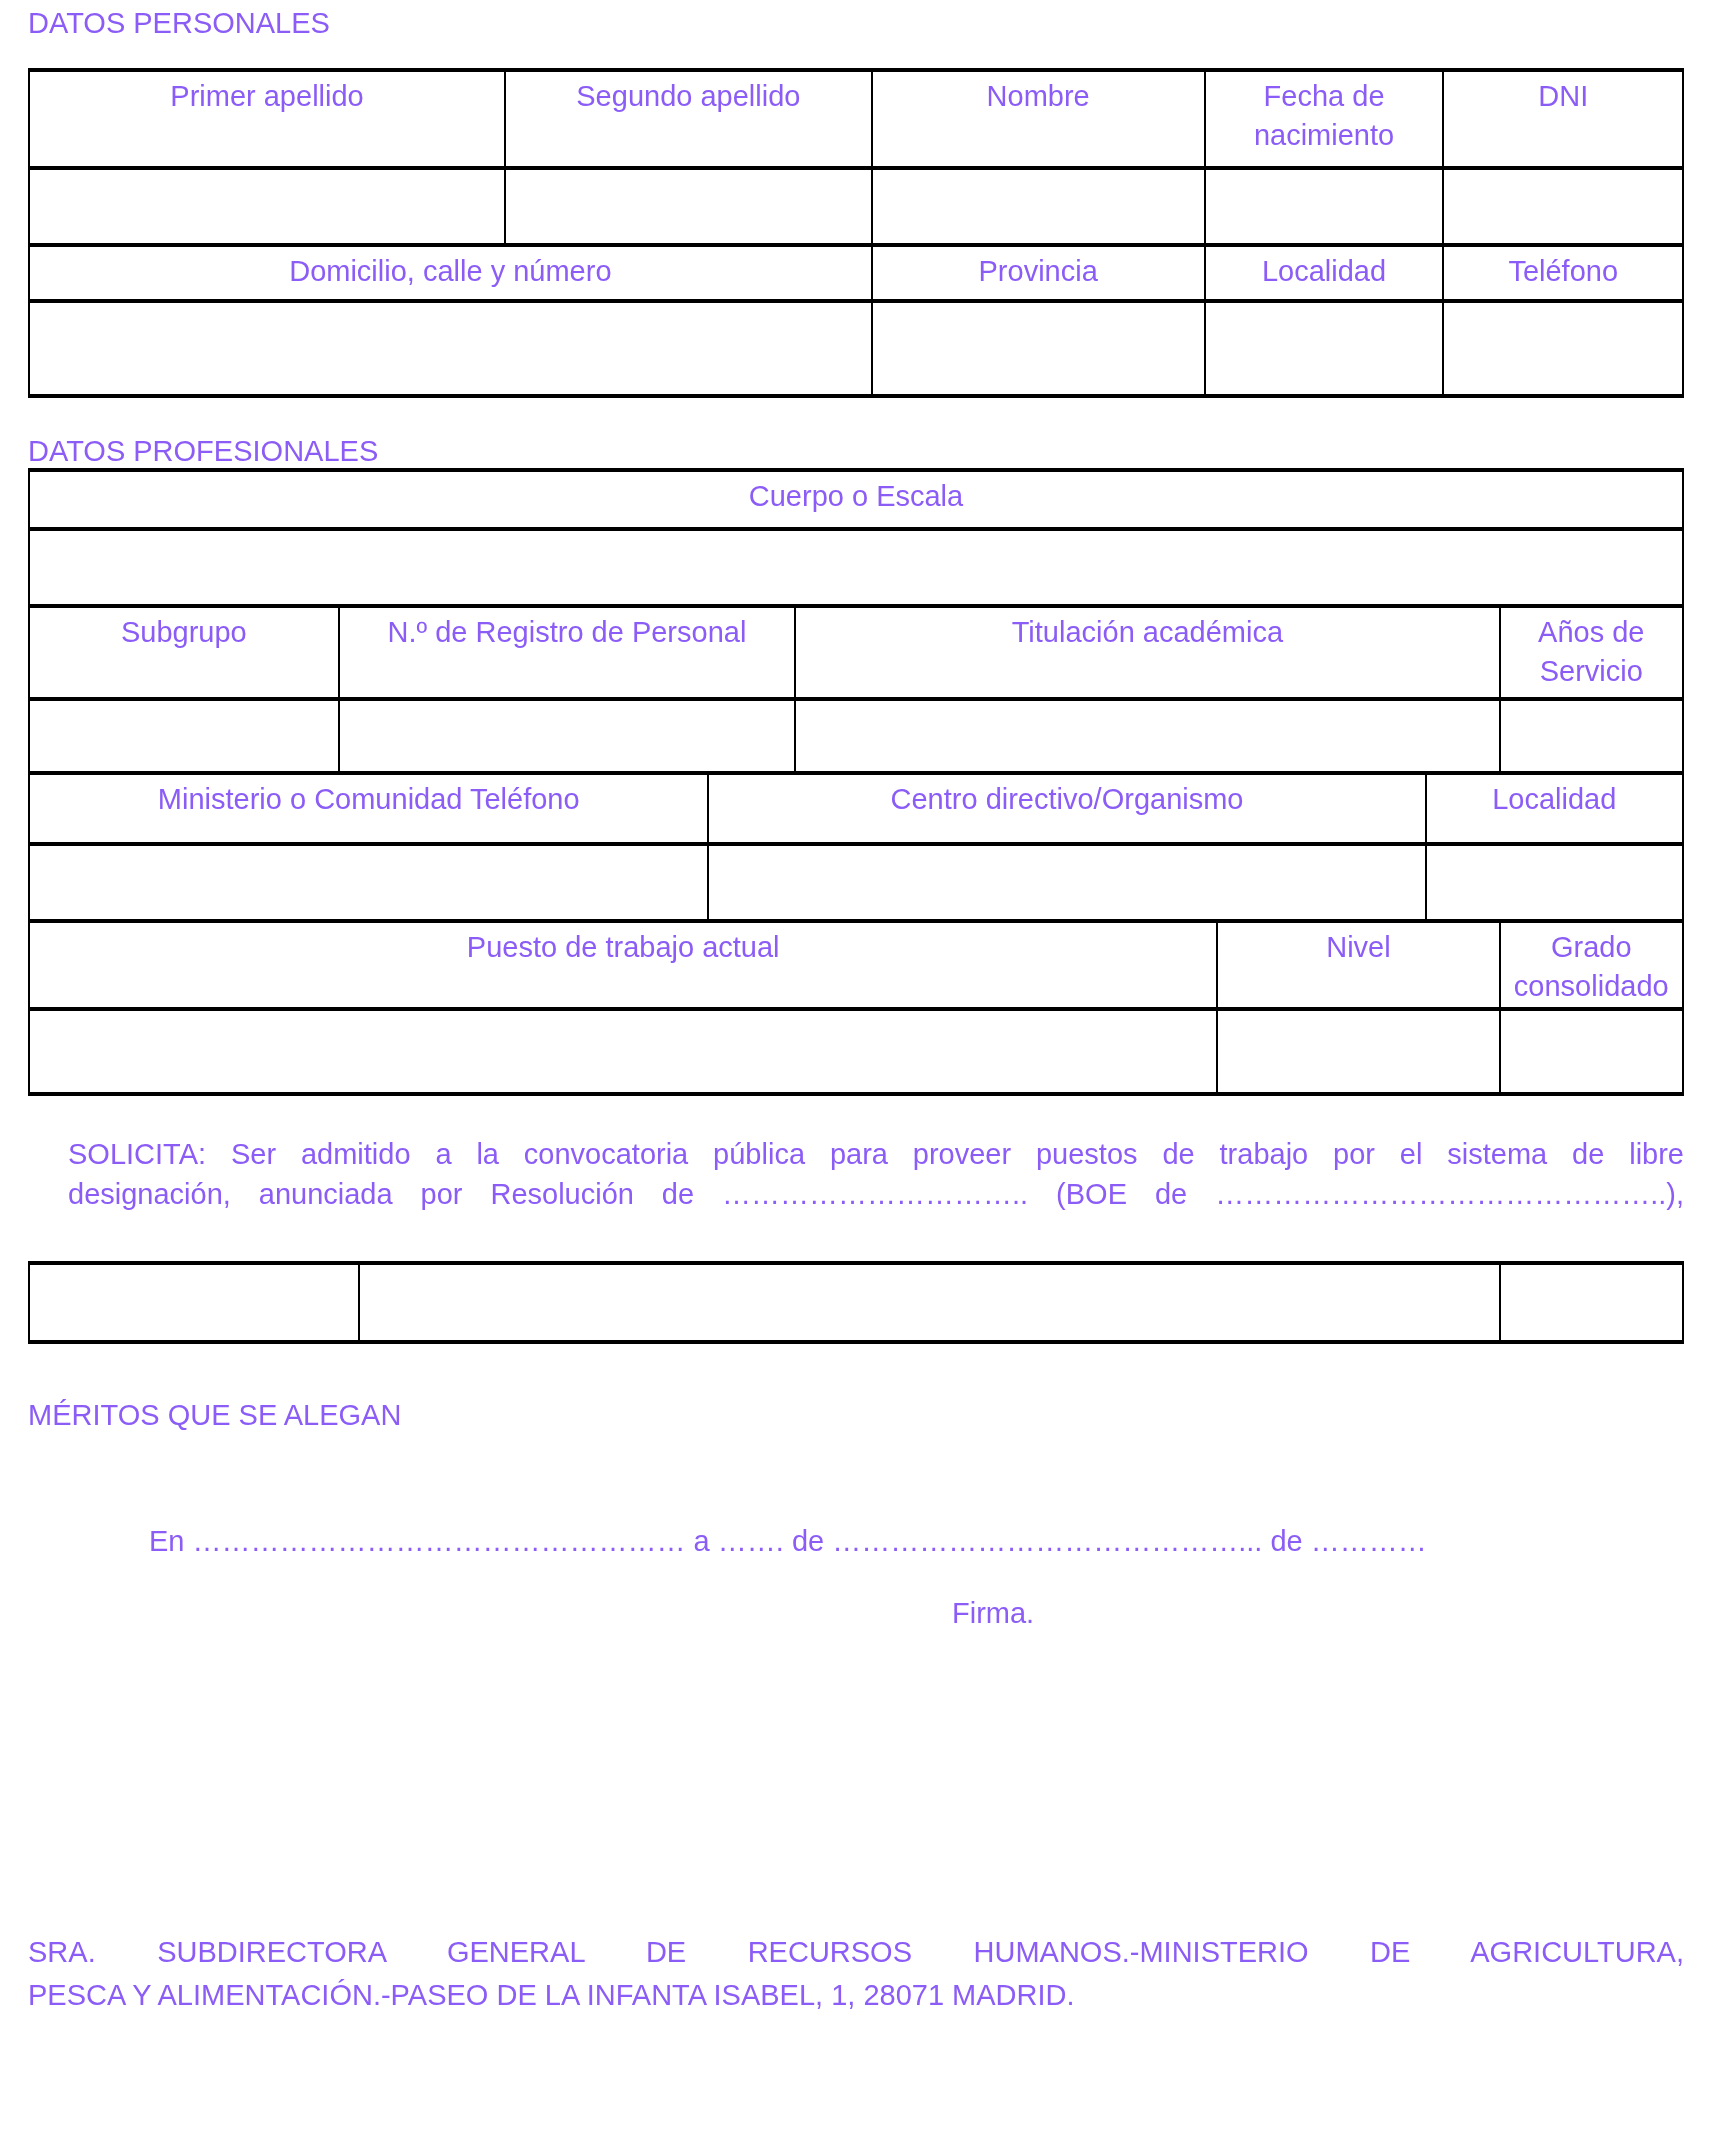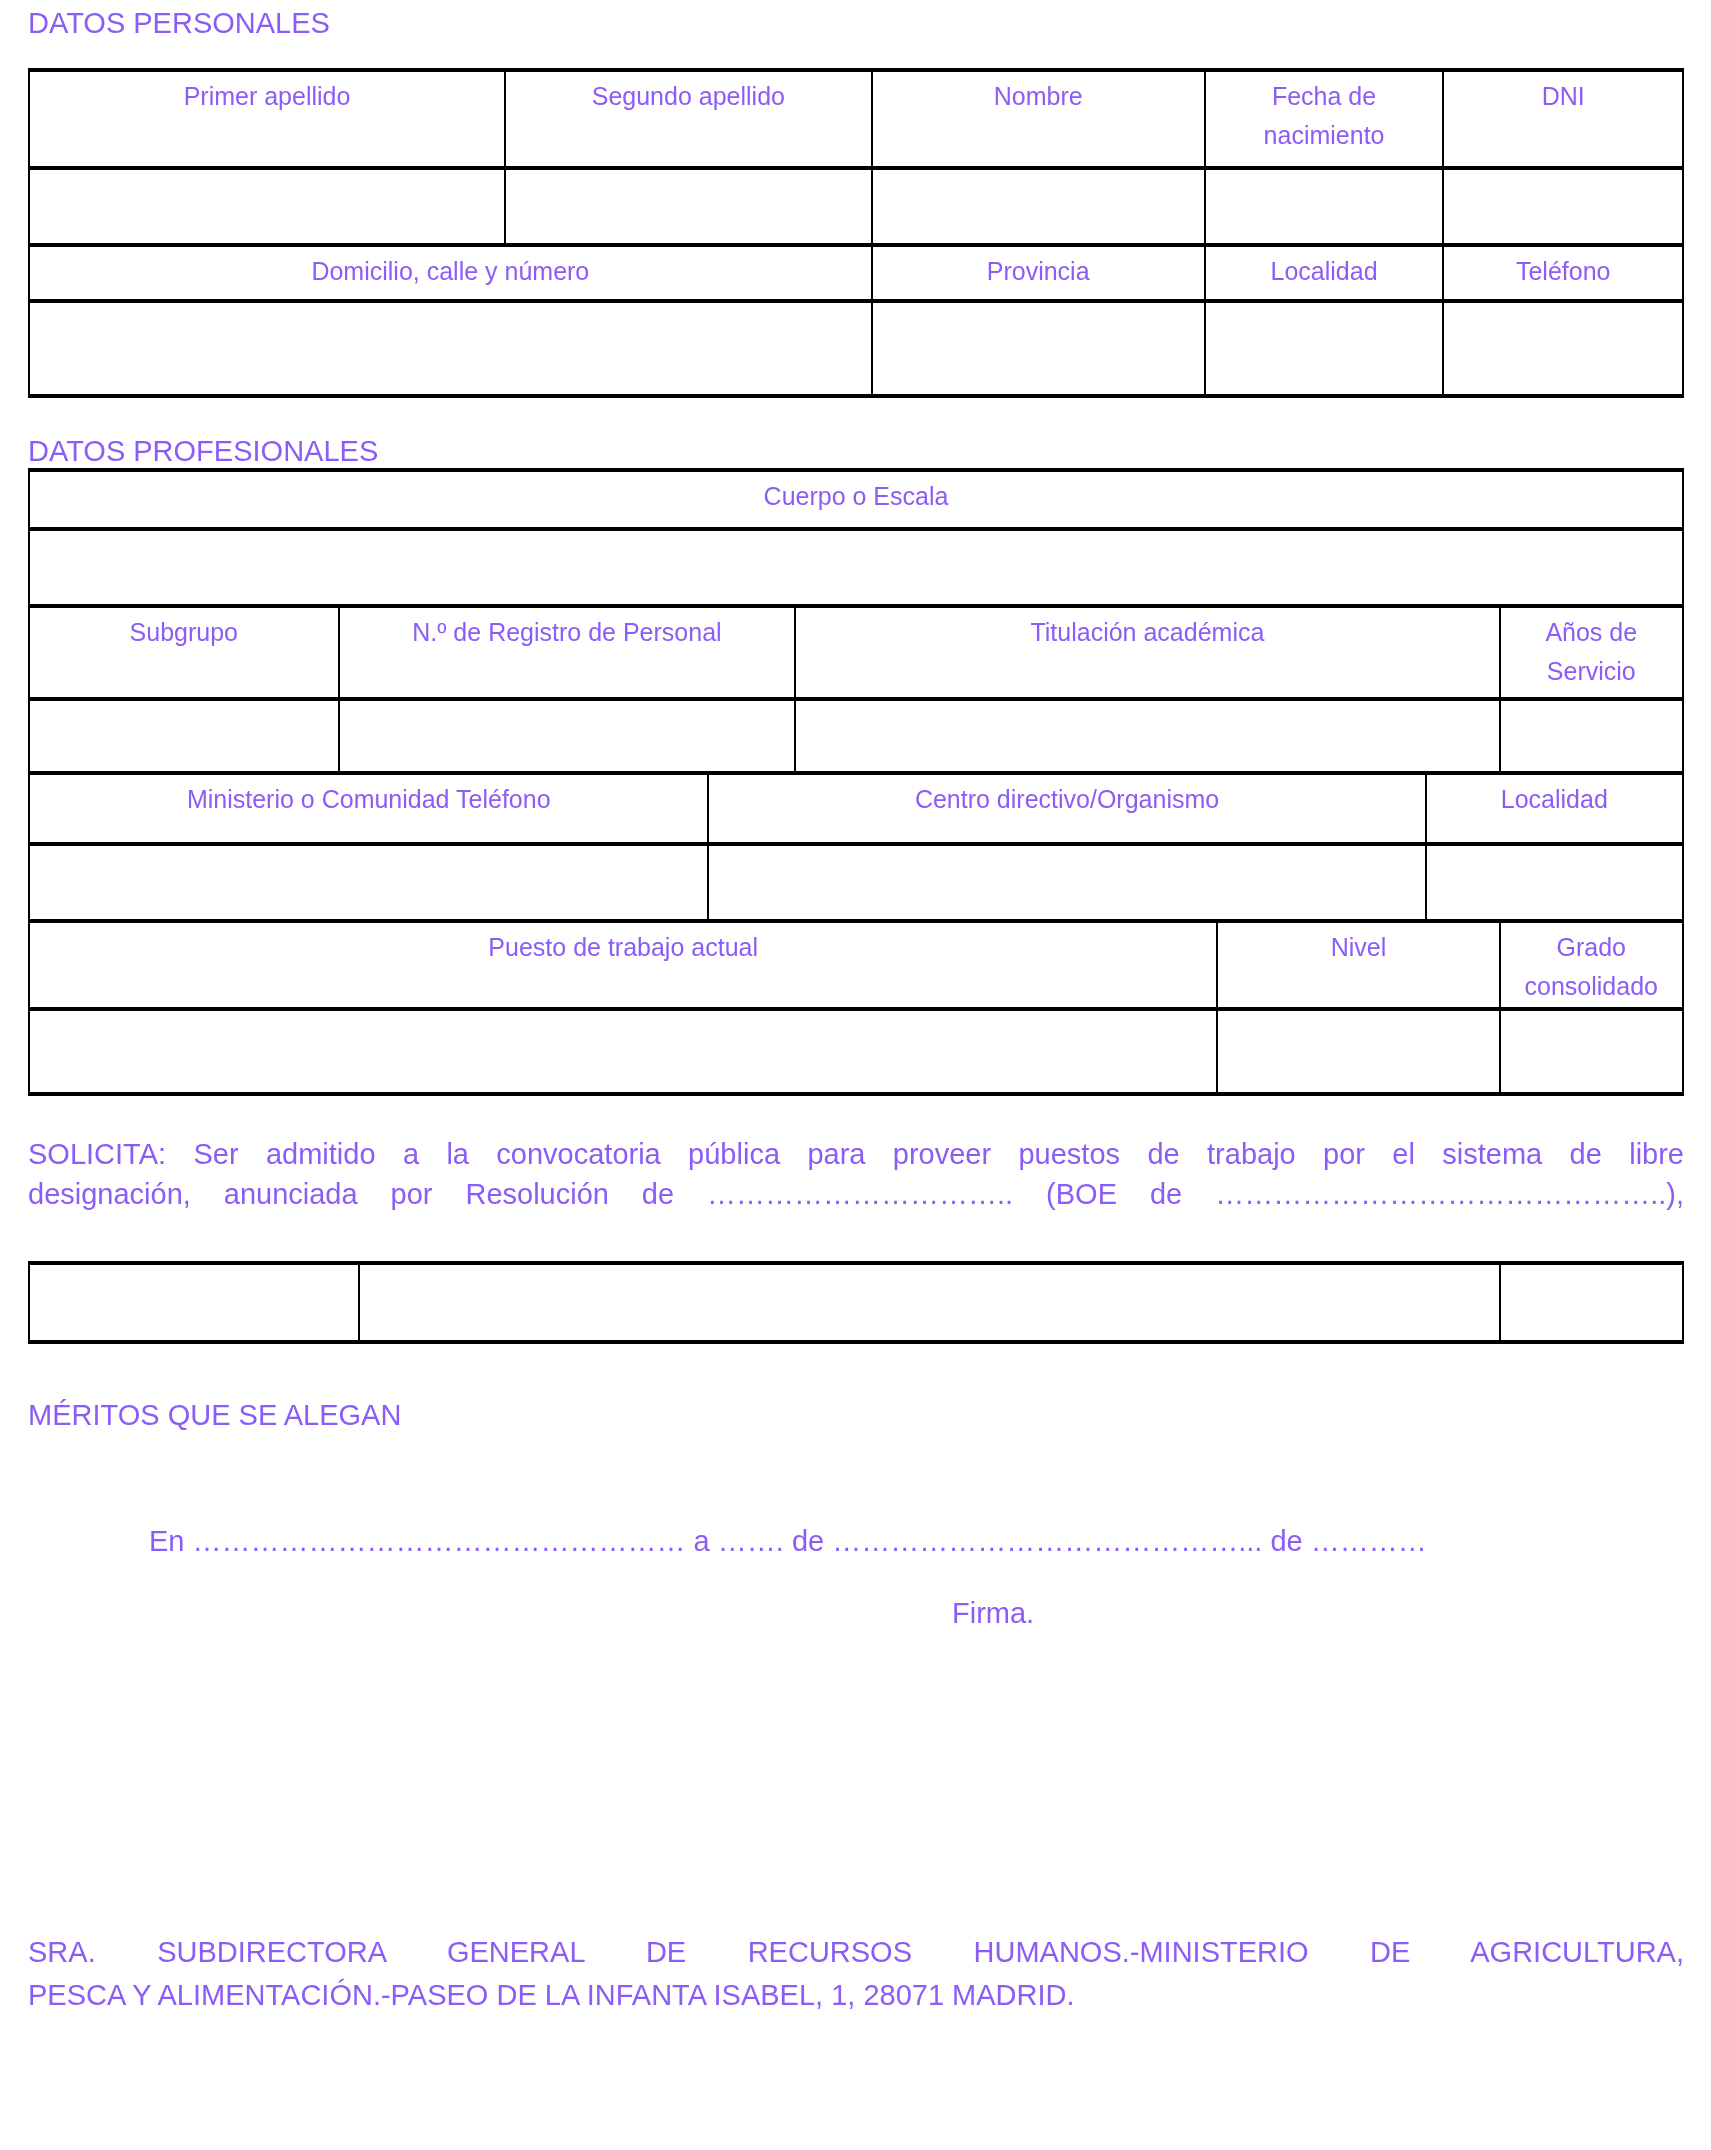--- a/index.html
+++ b/index.html
@@ -11,26 +11,26 @@
     font-size: 29px; color: #8b5cf6; background: #fff;
     overflow: hidden;
   }
   .sec-title { line-height: 34px; white-space: pre; }
   table { border-collapse: collapse; width: 100%; table-layout: fixed; }
   td {
     border: 2.4px solid #000;
     border-top-width: 4px; border-bottom-width: 4px;
     vertical-align: top; text-align: center;
     padding: 4.8px 9.7px 0; line-height: 39px;
-    white-space: pre-line; font-size: 25px; overflow: hidden;
+    white-space: pre-line; font-size: 29px; overflow: hidden;
   }
   .t1 { margin-top: 28px; }
   .sec2 { margin-top: 36px; }
   .t2 { }
-  .solicita { margin-top: 38px; line-height: 40px; }
+  .solicita { margin-top: 38px; line-height: 40px; margin-left: 40px; }
   .just { text-align: justify; text-align-last: justify; }
   .t3 { margin-top: 47px; }
   .sec3 { margin-top: 54px; }
   .dateline { margin-top: 89px; padding-left: 121px; line-height: 40px; white-space: pre; }
   .firma { margin-top: 32px; padding-left: 924px; line-height: 40px; }
   .footer { margin-top: 298px; line-height: 43px; }
 </style>
 </head>
 <body>
 

